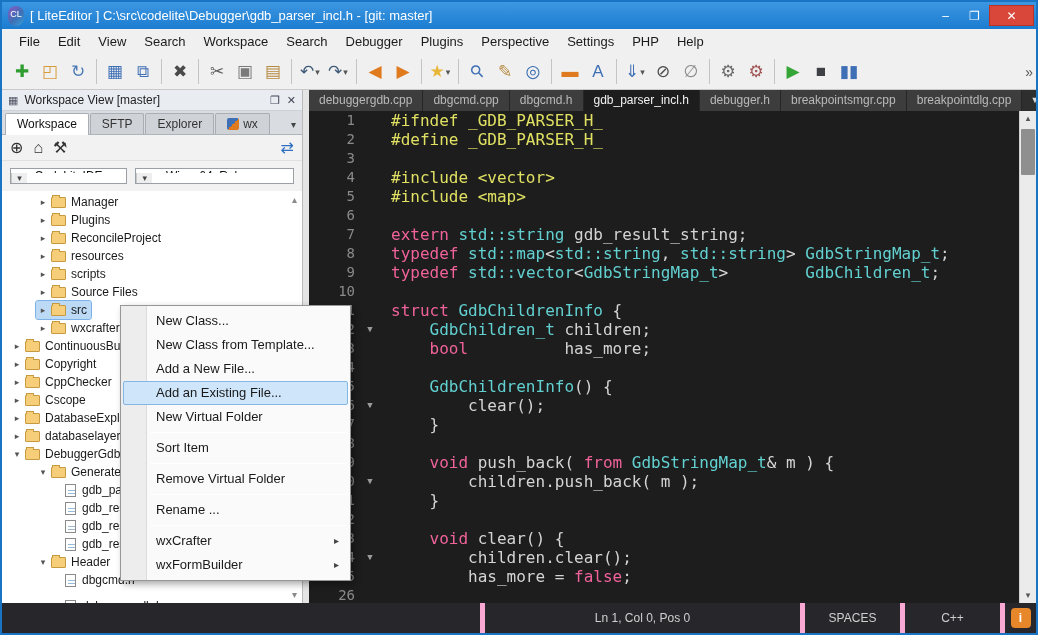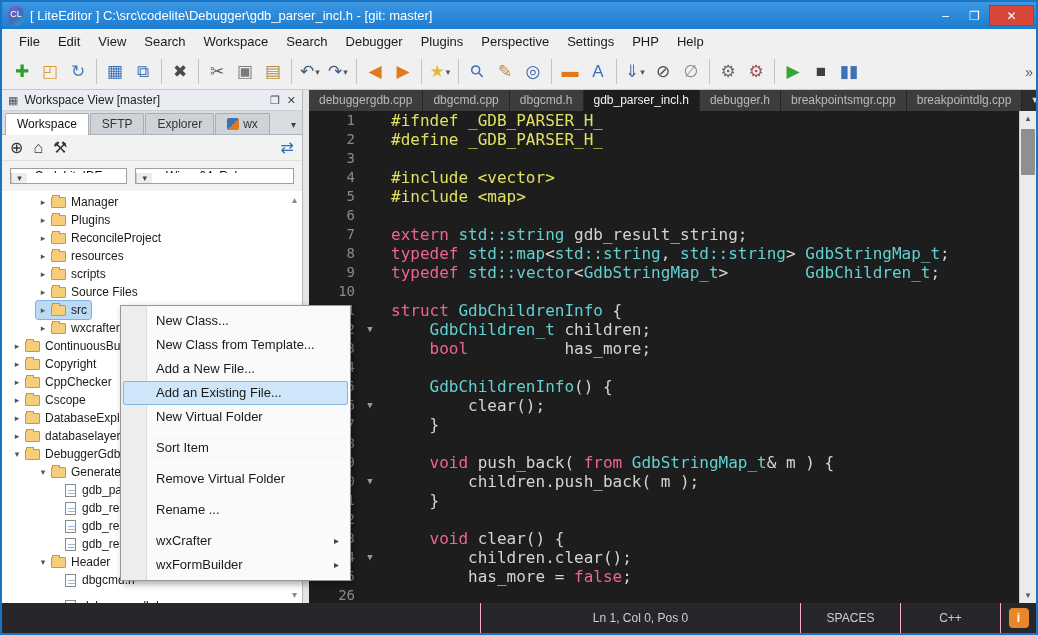--- a/index.html
+++ b/index.html
@@ -84,21 +84,21 @@
   .tok-pp { color:var(--ed-pp); } .tok-kw { color:var(--ed-kw); }
   .tok-ty { color:var(--ed-ty); } .tok-pl { color:var(--ed-pl); }
   .v-scroll { width:17px; flex:0 0 auto; background:#ebebeb; border-left:1px solid #d0d0d0; position:relative; }
   .vs-up,.vs-down { position:absolute; left:0; right:0; height:15px; color:#555; font-size:9px; text-align:center; line-height:15px; }
   .vs-up { top:0; } .vs-down { bottom:0; }
   .vs-thumb { position:absolute; top:18px; left:1px; right:1px; height:46px; background:#8f8f8f; border-radius:1px; }
 
   
   .statusbar { height:30px; background:#27272b; color:#cfcfcf; display:flex; align-items:center; font-size:12px; flex:0 0 auto; }
   .sb-spacer { flex:1; align-self:stretch; }
-  .sb-sec { align-self:stretch; display:flex; align-items:center; justify-content:center; border-left:1px solid #f9a8d4; }
+  .sb-sec { align-self:stretch; display:flex; align-items:center; justify-content:center; border-left:5px solid #f9a8d4; }
   .sb-caret { width:320px; } .sb-spaces { width:100px; } .sb-lang { width:100px; }
   .sb-iconsec { width:36px; }
   .sb-notify { width:20px; height:20px; background:#e8862a; border-radius:4px; color:#fff; font-size:12px; font-weight:bold; text-align:center; line-height:20px; }
 
   
   .context-menu { position:absolute; left:118px; top:215px; width:231px; background:#fafafa; border:1px solid #979797; box-shadow:3px 3px 7px rgba(0,0,0,.35); padding:3px 0; z-index:50; }
   .cm-gutter { position:absolute; left:0; top:0; bottom:0; width:26px; background:#ededed; border-right:1px solid #dcdcdc; }
   .cm-item { position:relative; height:24px; line-height:22px; padding-left:32px; font-size:13px; color:#1a1a1a; margin:0 2px; border:1px solid transparent; }
   .cm-item.hl { background:#cfe6fa; border:1px solid #84b6e4; border-radius:2px; }
   .cm-sub { position:absolute; right:8px; font-size:10px; color:#444; }

